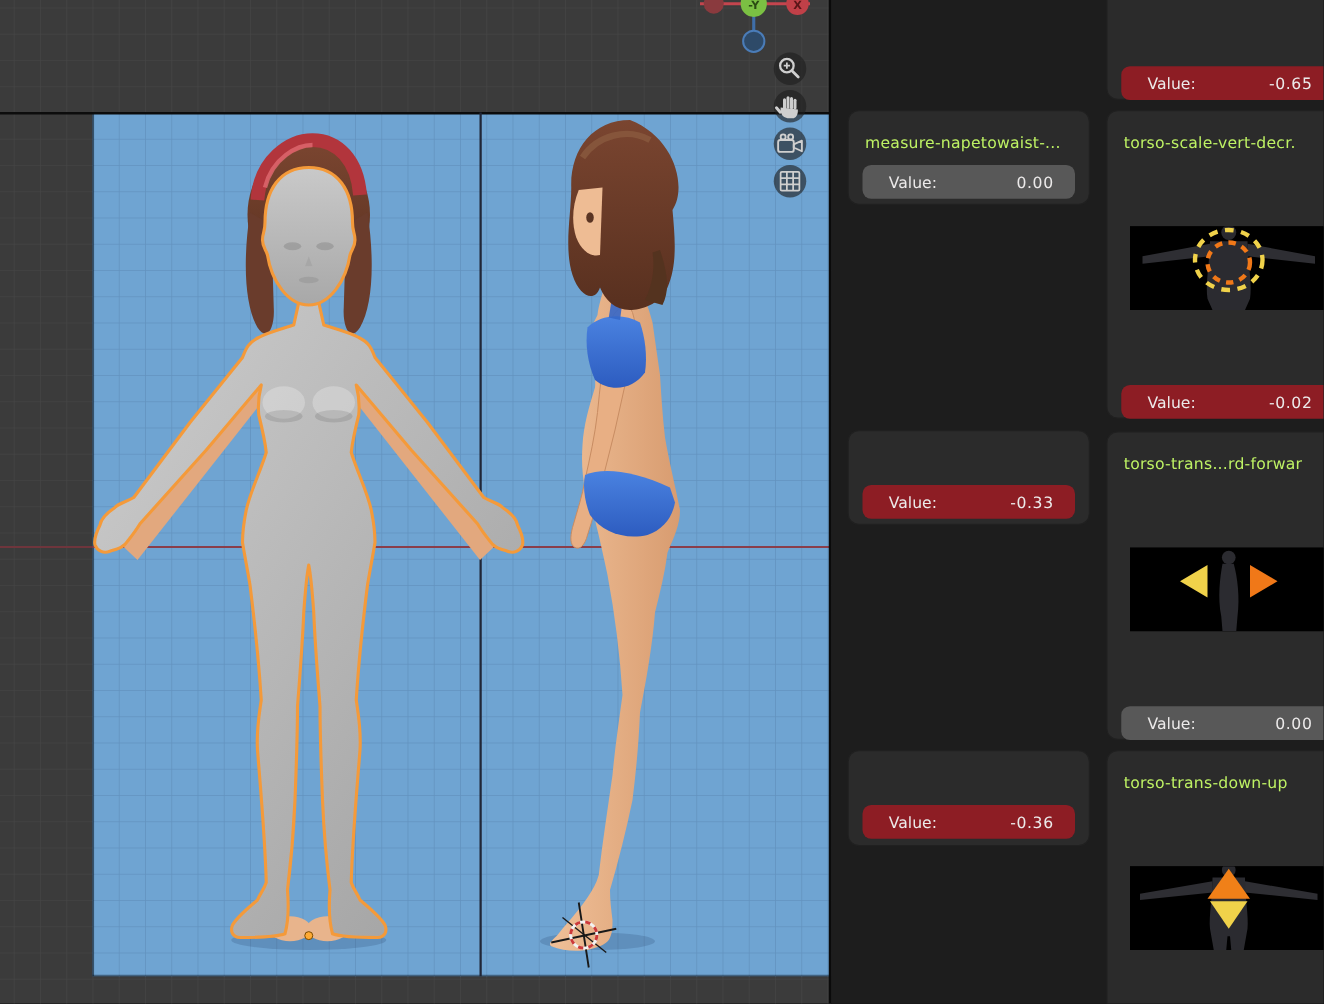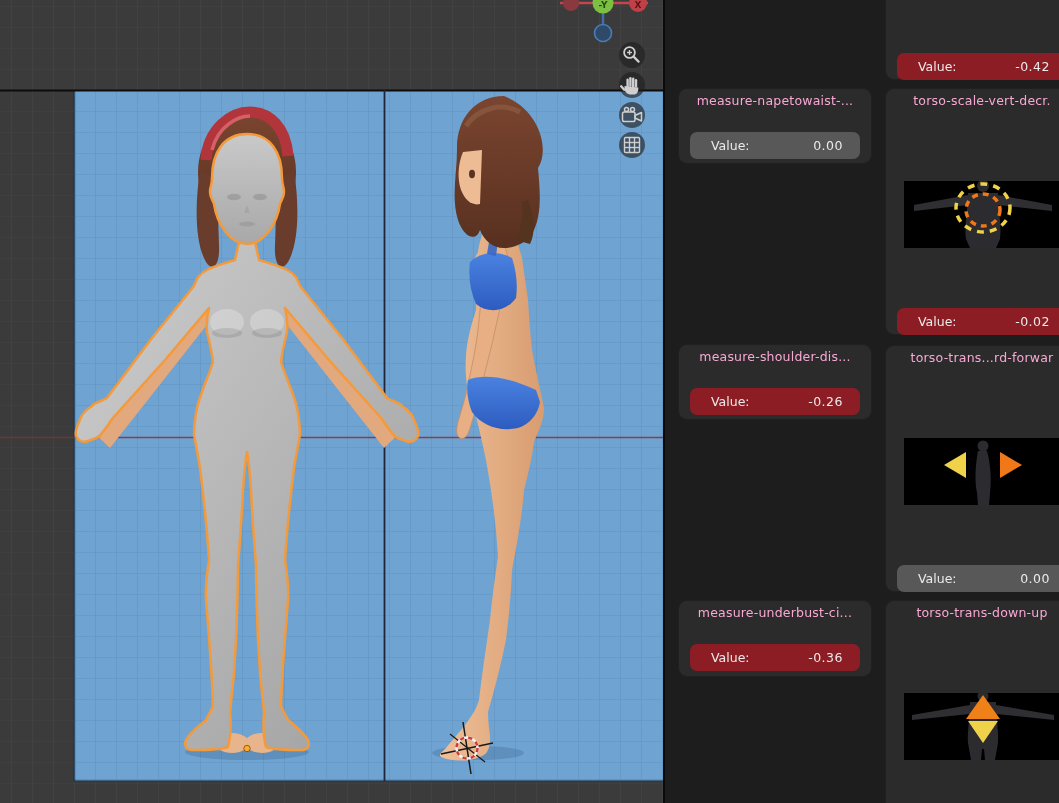--- a/index.html
+++ b/index.html
@@ -1,22 +1,22 @@
 <!DOCTYPE html>
 <html><head>
 <meta charset="utf-8">
 <style>
   html,body{margin:0;padding:0;background:#111;}
   .stage{position:relative;width:1059px;height:803px;overflow:hidden;background:#1d1d1d;
          font-family:"DejaVu Sans",sans-serif;-webkit-font-smoothing:antialiased;}
   .viewport{position:absolute;left:0;top:0;width:665px;height:803px;}
   .panel{position:absolute;left:665px;top:0;width:394px;height:803px;background:#1d1d1d;overflow:hidden;}
   .card{position:absolute;width:194px;background:#2b2b2b;border:1px solid #202020;border-radius:9px;box-sizing:border-box;}
-  .card-title{padding:3px 13px 0 13px;font-size:12.5px;line-height:17px;color:#f9a8d4;
-              white-space:nowrap;overflow:hidden;letter-spacing:0.2px;text-align:center;}
+  .card-title{padding:16px 13px 0 13px;font-size:12.5px;line-height:17px;color:#bef264;
+              white-space:nowrap;overflow:hidden;letter-spacing:0.2px;}
   .value-slider{position:absolute;left:11px;right:11px;height:27px;border-radius:7px;
                 display:flex;justify-content:space-between;align-items:center;
                 padding:0 17px 0 21px;font-size:12.5px;color:#eceaea;cursor:ew-resize;box-sizing:border-box;}
   .value-slider.normal{background:#585858;}
   .value-slider.keyed{background:#8d1d24;}
   .value-slider .num{letter-spacing:0.5px;}
   .thumb{position:absolute;left:18px;top:92px;width:158px;height:67px;background:#000;overflow:hidden;}
   .thumb svg{display:block;}
   .col1 .value-slider{top:43px;}
   .tcard .value-slider{top:219px;}
@@ -221,39 +221,37 @@
 
     <div class="card col1" style="left:13px;top:88px;height:76px;">
       <div class="card-title">measure-napetowaist-...</div>
       <div class="value-slider normal">
         <span>Value:</span>
         <span class="num">0.00</span>
       </div>
     </div>
 
     <div class="card col1" style="left:13px;top:344px;height:76px;">
-      <div class="card-title">measure-shoulder-dis...</div>
       <div class="value-slider keyed">
         <span>Value:</span>
-        <span class="num">-0.26</span>
+        <span class="num">-0.33</span>
       </div>
     </div>
 
     <div class="card col1" style="left:13px;top:600px;height:77px;">
-      <div class="card-title">measure-underbust-ci...</div>
       <div class="value-slider keyed">
         <span>Value:</span>
         <span class="num">-0.36</span>
       </div>
     </div>
 
     <div class="card tcard" style="left:220px;top:-167px;height:247px;">
       <div class="value-slider keyed">
         <span>Value:</span>
-        <span class="num">-0.42</span>
+        <span class="num">-0.65</span>
       </div>
     </div>
 
     <div class="card tcard" style="left:220px;top:88px;height:247px;">
       <div class="card-title">torso-scale-vert-decr.</div>
       <div class="thumb">
         <svg width="158" height="67" viewBox="0 0 158 67">
           <rect width="158" height="67" fill="#000"></rect>
           <circle cx="79" cy="5" r="6" fill="#2a2a2f"></circle>
           <path d="M64,14 L10,24 L10,30 L64,24 Z" fill="#2e2e33"></path>

